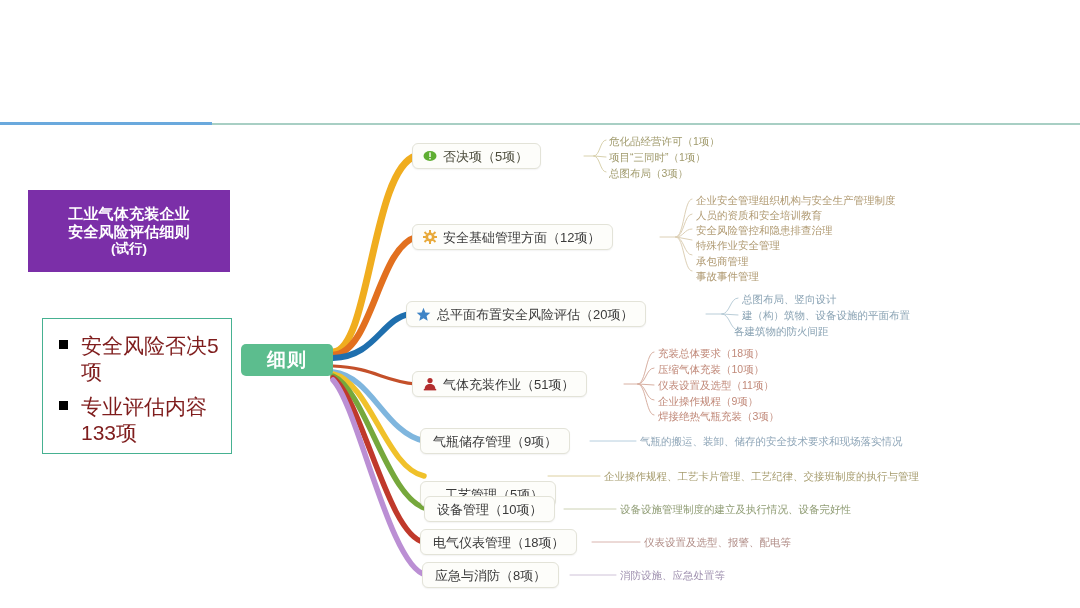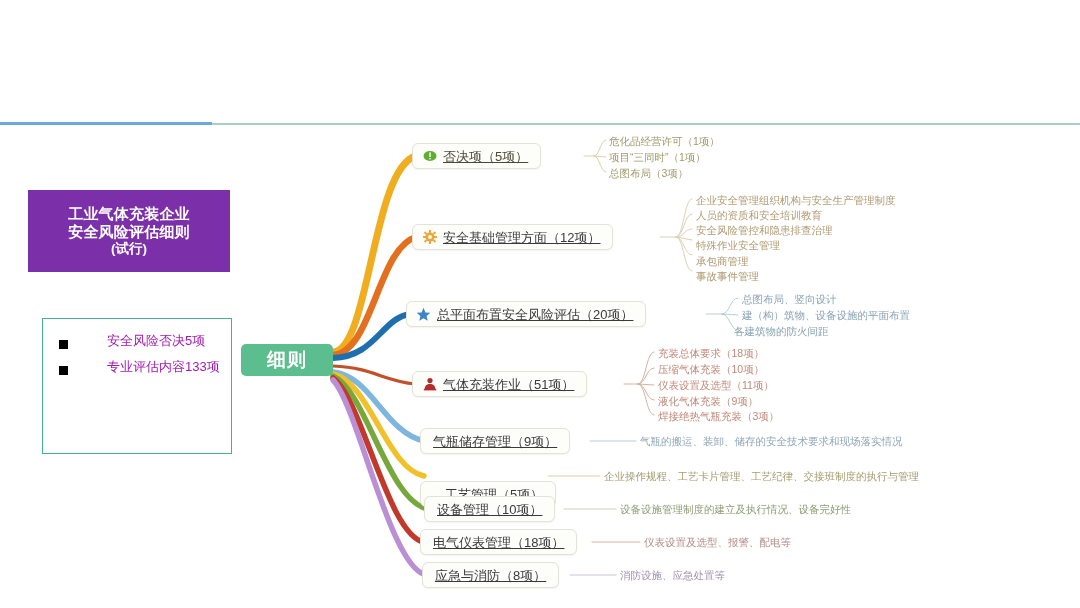--- a/index.html
+++ b/index.html
@@ -48,21 +48,21 @@
   #summary-box {
     position: absolute; left: 42px; top: 318px;
     width: 190px; height: 136px;
     border: 1.5px solid #46b191;
     background: #ffffff;
     padding: 14px 6px 6px 6px;
   }
   .sum-item {
     display: flex; align-items: flex-start;
     margin: 0 0 10px 8px;
-    font-size: 13px; color: #a21caf; line-height: 1.22; gap: 26px;
+    font-size: 21px; color: #7f1d1d; line-height: 1.22;
   }
   .sum-bullet {
     width: 9px; height: 9px; background: #000;
     margin: 7px 13px 0 2px; flex: 0 0 auto;
   }
   .sum-text { max-width: 138px; }
 
   
   #map-svg { position: absolute; left: 0; top: 0; }
 
@@ -89,21 +89,21 @@
     font-size: 13px;
     color: #3a3a3a;
     white-space: nowrap;
     box-shadow: 0 1px 1.5px rgba(0,0,0,.05);
   }
   .node .ico {
     width: 15px; height: 15px; margin-right: 6px;
     display: inline-flex; align-items: center; justify-content: center;
     flex: 0 0 auto;
   }
-  .node .lbl { line-height: 1; text-decoration: underline; }
+  .node .lbl { line-height: 1; }
 
   .node.n1 { left: 412px; top: 143px; color: #4a4a3a; }
   .node.n2 { left: 412px; top: 224px; }
   .node.n3 { left: 406px; top: 301px; }
   .node.n4 { left: 412px; top: 371px; }
   .node.n5 { left: 420px; top: 428px; padding-left: 12px; }
   .node.n6 { left: 420px; top: 481px; padding-left: 24px; }
   .node.n7 { left: 424px; top: 496px; padding-left: 12px; }
   .node.n8 { left: 420px; top: 529px; padding-left: 12px; }
   .node.n9 { left: 422px; top: 562px; padding-left: 12px; }
@@ -266,21 +266,21 @@
   <div class="leaf g2" style="left:696px; top:256px;">承包商管理</div>
   <div class="leaf g2" style="left:696px; top:271px;">事故事件管理</div>
 
   <div class="leaf g3" style="left:742px; top:294px;">总图布局、竖向设计</div>
   <div class="leaf g3" style="left:742px; top:310px;">建（构）筑物、设备设施的平面布置</div>
   <div class="leaf g3" style="left:734px; top:326px;">各建筑物的防火间距</div>
 
   <div class="leaf g4" style="left:658px; top:348px;">充装总体要求（18项）</div>
   <div class="leaf g4" style="left:658px; top:364px;">压缩气体充装（10项）</div>
   <div class="leaf g4" style="left:658px; top:380px;">仪表设置及选型（11项）</div>
-  <div class="leaf g4" style="left:658px; top:396px;">液化气体充装（9项）</div>
+  <div class="leaf g4" style="left:658px; top:396px;">企业操作规程（9项）</div>
   <div class="leaf g4" style="left:658px; top:411px;">焊接绝热气瓶充装（3项）</div>
 
   <div class="leaf g5" style="left:640px; top:436px;">气瓶的搬运、装卸、储存的安全技术要求和现场落实情况</div>
   <div class="leaf g6" style="left:604px; top:471px;">企业操作规程、工艺卡片管理、工艺纪律、交接班制度的执行与管理</div>
   <div class="leaf g7" style="left:620px; top:504px;">设备设施管理制度的建立及执行情况、设备完好性</div>
   <div class="leaf g8" style="left:644px; top:537px;">仪表设置及选型、报警、配电等</div>
   <div class="leaf g9" style="left:620px; top:570px;">消防设施、应急处置等</div>
 
 </div>
 

